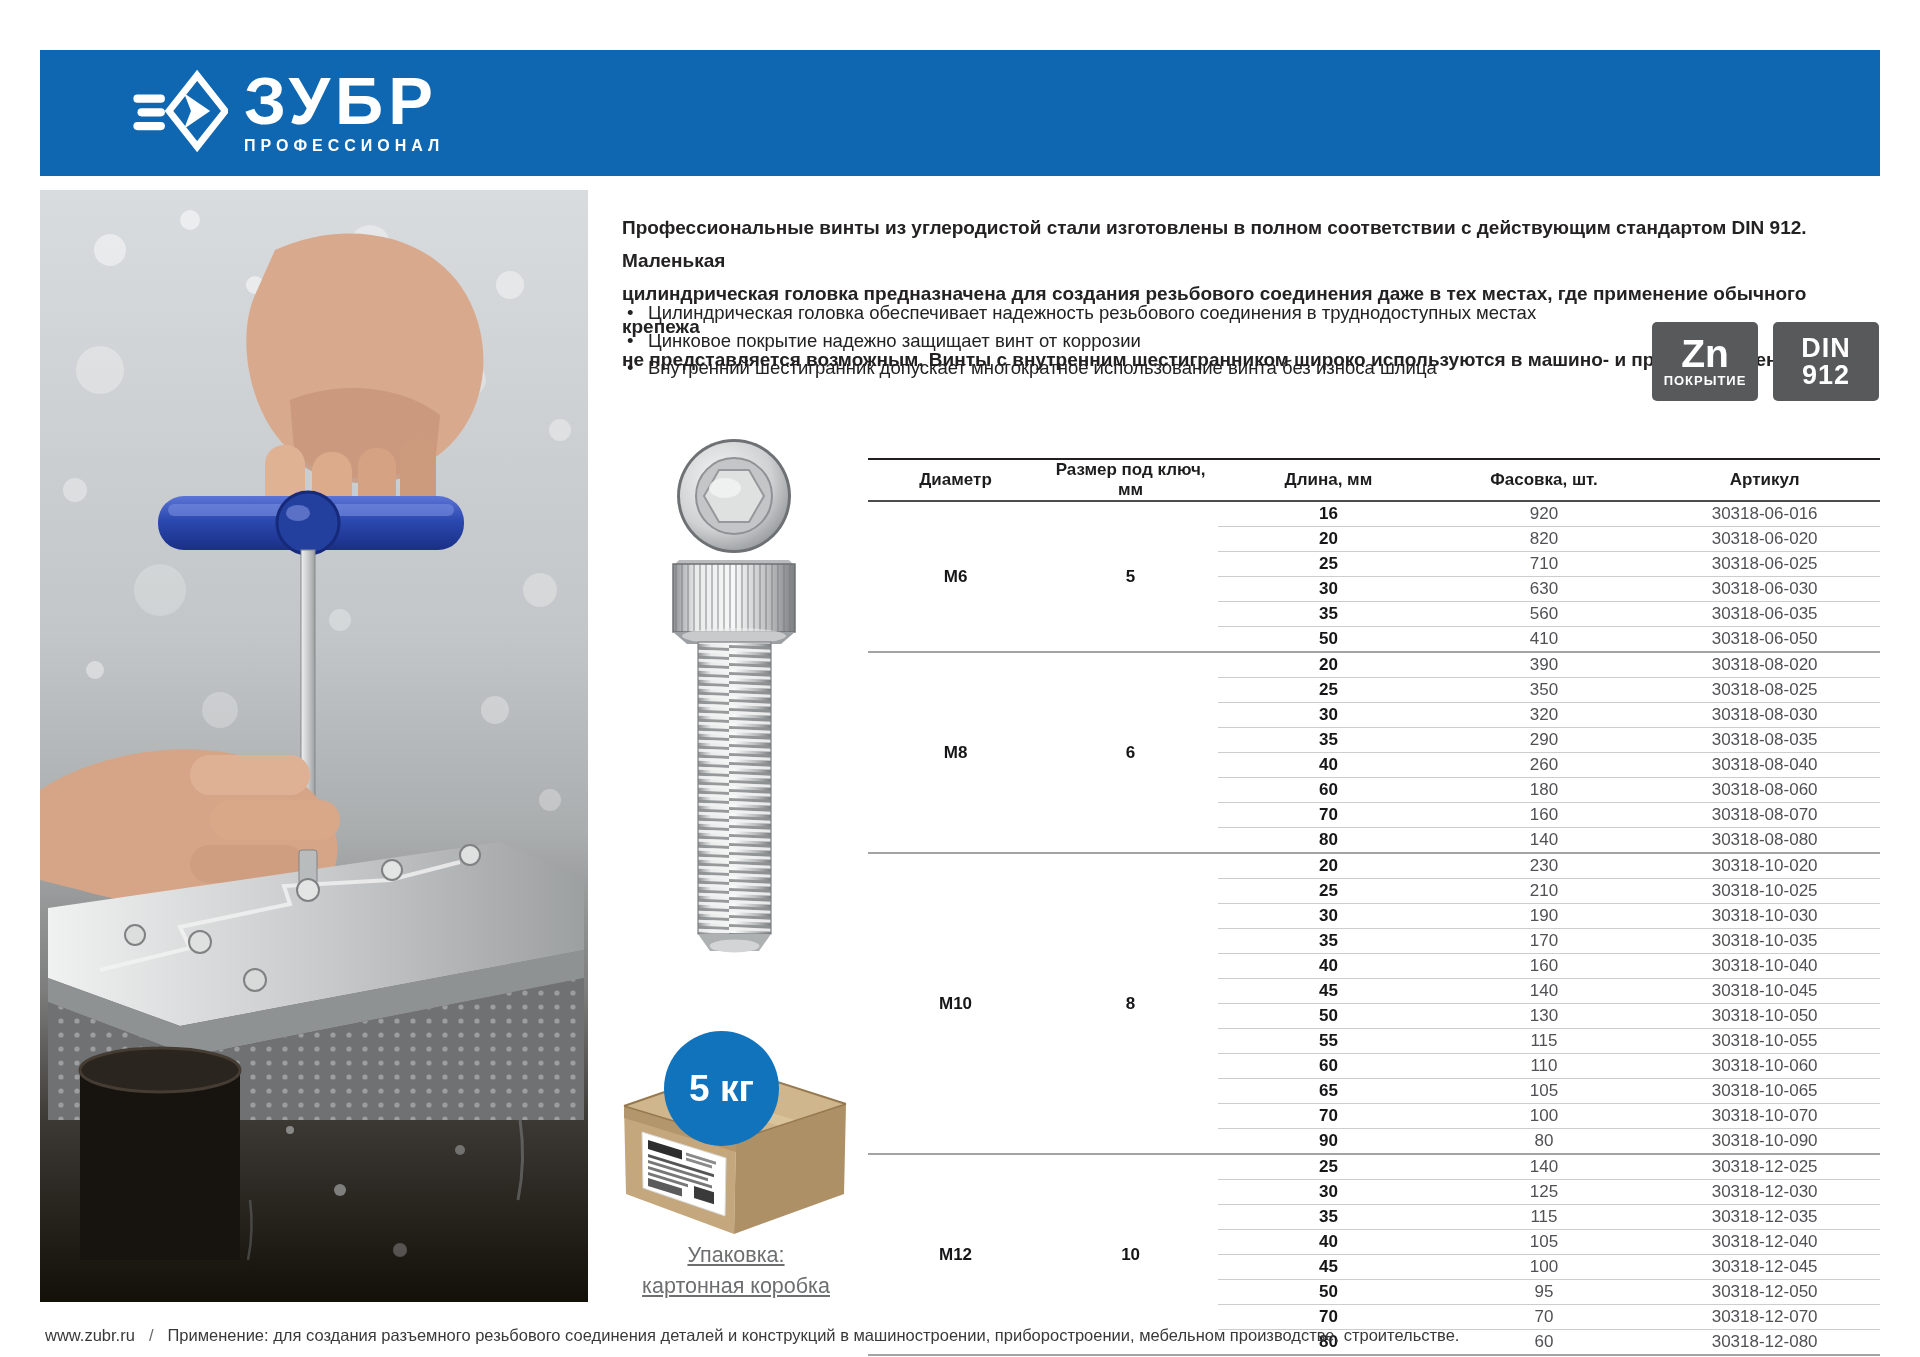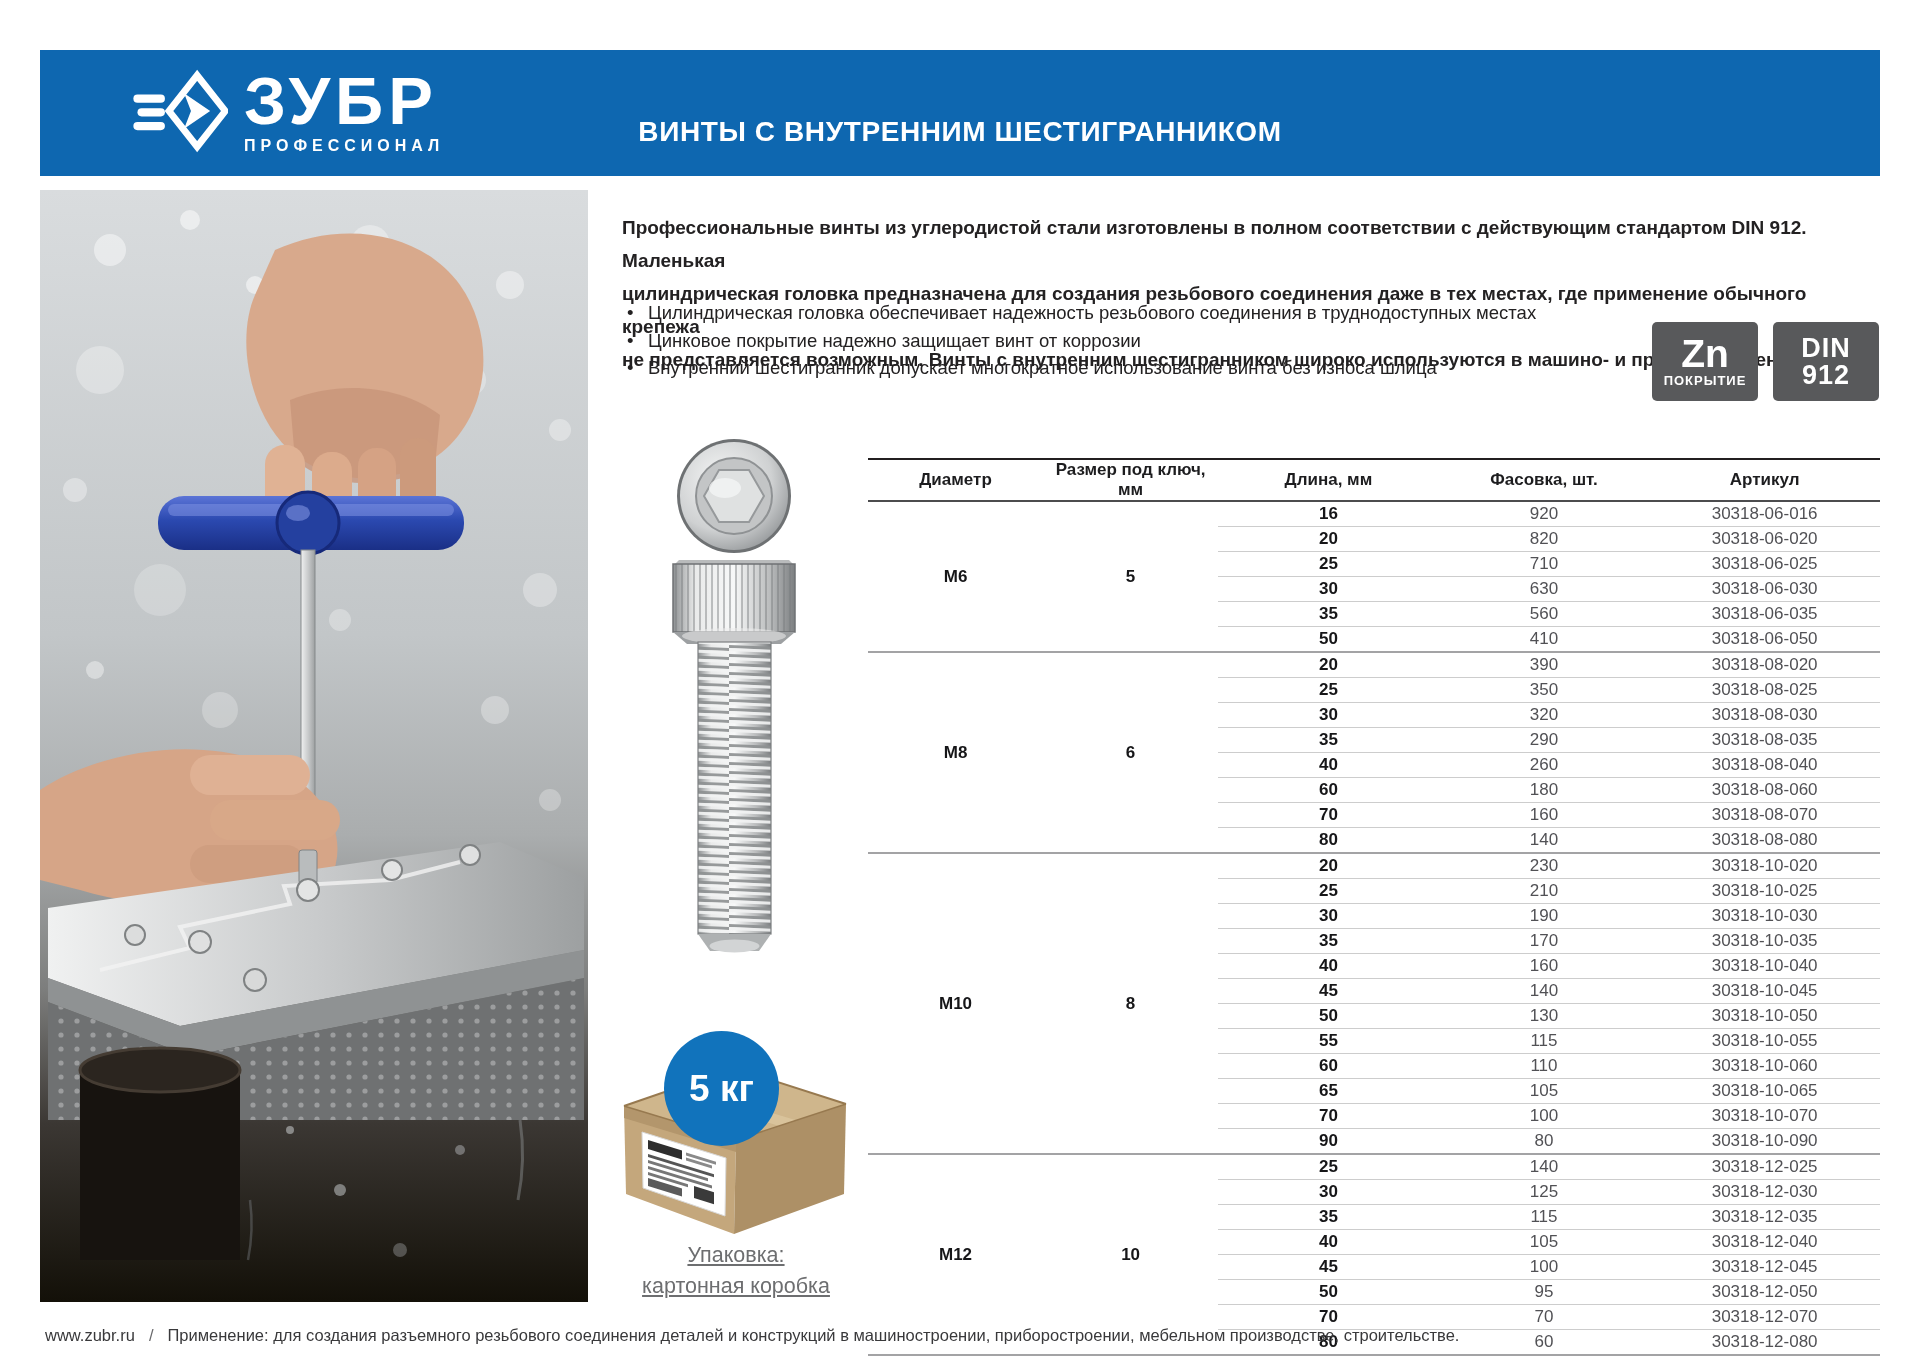--- a/index.html
+++ b/index.html
@@ -70,21 +70,20 @@
           <rect x="2" y="76" width="46" height="12" rx="6"></rect>
         </g>
         <polygon points="95,8 136,60 95,112 54,60" fill="none" stroke="#ffffff" stroke-width="10"></polygon>
         <polygon points="76,34 114,60 76,86 86,60" fill="#ffffff"></polygon>
       </svg>
       <div class="logo-text">
         <div class="brand">ЗУБР</div>
         <div class="brand-sub">ПРОФЕССИОНАЛ</div>
       </div>
     </div>
-    <h1 class="page-title">ВИНТЫ С ВНУТРЕННИМ ШЕСТИГРАННИКОМ</h1>
   </header>
 
   <div class="photo">
     <svg width="548" height="1112" viewBox="0 0 548 1112">
       <defs>
         <linearGradient id="pgBg" x1="0" y1="0" x2="0" y2="1">
           <stop offset="0" stop-color="#d9dcde"></stop>
             <stop offset="0.40" stop-color="#c2c6c8"></stop>
           <stop offset="0.58" stop-color="#aaadae"></stop>
             <stop offset="0.72" stop-color="#7c7d7c"></stop>

